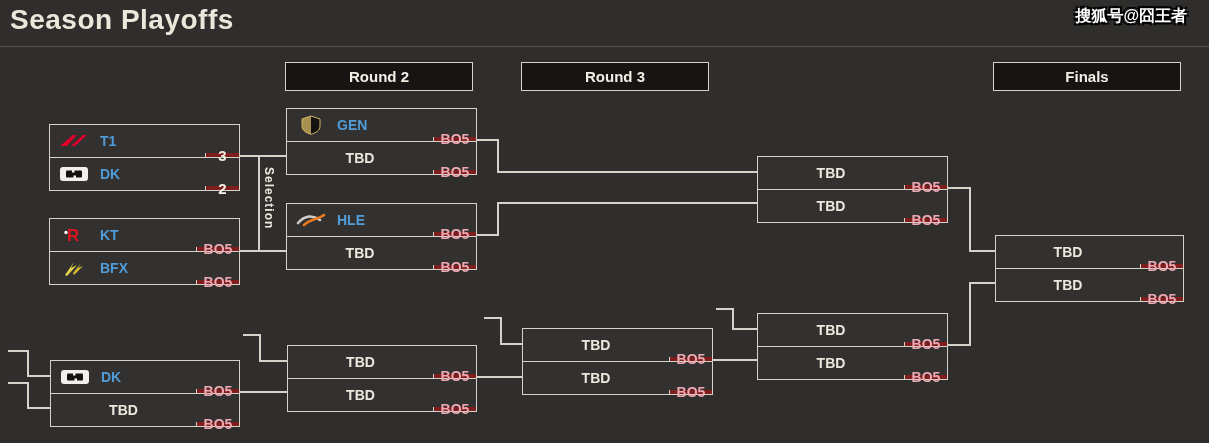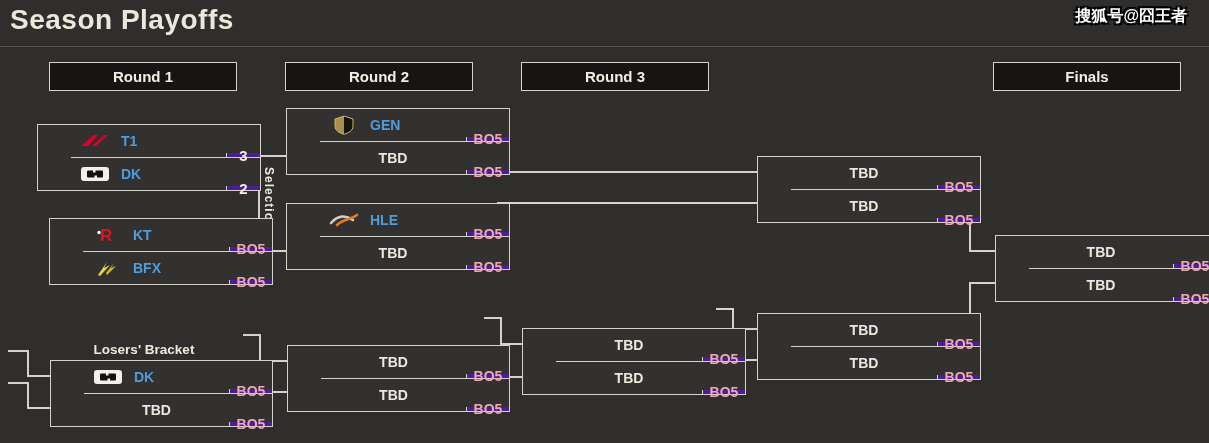--- a/index.html
+++ b/index.html
@@ -5,45 +5,44 @@
   html,body{margin:0;padding:0;background:#2f2e2c;}
   #stage{position:relative;width:1209px;height:443px;background:#2f2e2c;overflow:hidden;
          font-family:"Liberation Sans",sans-serif;}
   .title{position:absolute;left:10px;top:4px;font-size:28px;font-weight:bold;color:#eae7db;letter-spacing:.5px;}
   .watermark{position:absolute;right:22px;top:6px;font-size:16px;font-weight:bold;color:#ffffff;
     text-shadow:-2px -2px 0 #000,2px -2px 0 #000,-2px 2px 0 #000,2px 2px 0 #000,0 0 3px #000;}
   .hrule{position:absolute;left:0;top:46px;width:1209px;height:1px;background:#56534e;}
   .rhead{position:absolute;top:62px;width:188px;height:29px;box-sizing:border-box;
     background:#161513;border:1.5px solid #d5d2c9;color:#f1eee5;font-weight:bold;font-size:15px;
     display:flex;align-items:center;justify-content:center;}
-  .match{position:absolute;border:1.5px solid #d5d2c9;background:#333130;padding-left:33px;}
+  .match{position:absolute;border:1.5px solid #d5d2c9;background:#333130;}
   .team-row{display:flex;align-items:center;height:32px;}
   .team-row + .team-row{border-top:1.5px solid #d5d2c9;}
   .logo{width:32px;margin-left:8px;display:flex;align-items:center;justify-content:center;flex:0 0 32px;}
   .tname{flex:1;font-weight:bold;font-size:14px;color:#4f9cd8;margin-left:10px;white-space:nowrap;}
   .tname.tbd{color:#ebe8de;text-align:center;margin-left:0;}
-  .score{flex:0 0 42px;align-self:stretch;border-left:1.5px solid #d5d2c9;background:#4c1d95;
+  .score{flex:0 0 42px;align-self:stretch;border-left:1.5px solid #d5d2c9;background:#7f1d1d;
     display:flex;align-items:center;justify-content:center;font-weight:bold;margin-top:28px;}
   .score.bo5{color:#eda9b3;font-size:14px;}
   .score.num{color:#f2efe6;font-size:15px;flex:0 0 33px;}
   .line{position:absolute;background:#d5d2c9;}
   .blabel{position:absolute;font-size:13.5px;font-weight:bold;color:#ebe8de;text-align:center;white-space:nowrap;}
   .selection{position:absolute;left:262px;top:167px;writing-mode:vertical-rl;
     font-size:12px;font-weight:bold;color:#ebe8de;letter-spacing:1px;}
 </style>
 </head>
 <body>
 
 <div id="stage">
 
   <div class="title">Season Playoffs</div>
   <div class="watermark">搜狐号@囧王者</div>
   <div class="hrule"></div>
 
-  <div class="rhead" style="left:49px">Round 1</div>
   <div class="rhead" style="left:285px">Round 2</div>
   <div class="rhead" style="left:521px">Round 3</div>
   <div class="rhead" style="left:993px">Finals</div>
 
   <div class="line" style="left:238px;top:155px;width:48px;height:2px"></div>
   <div class="line" style="left:238px;top:250px;width:48px;height:2px"></div>
   <div class="line" style="left:258px;top:155px;width:2px;height:97px"></div>
   <div class="line" style="left:475px;top:139px;width:24px;height:2px"></div>
   <div class="line" style="left:497px;top:139px;width:2px;height:34px"></div>
   <div class="line" style="left:497px;top:171px;width:261px;height:2px"></div>
@@ -70,23 +69,22 @@
   <div class="line" style="left:259px;top:334px;width:2px;height:27px"></div>
   <div class="line" style="left:259px;top:360px;width:29px;height:2px"></div>
   <div class="line" style="left:484px;top:317px;width:18px;height:2px"></div>
   <div class="line" style="left:500px;top:317px;width:2px;height:27px"></div>
   <div class="line" style="left:500px;top:343px;width:23px;height:2px"></div>
   <div class="line" style="left:716px;top:308px;width:18px;height:2px"></div>
   <div class="line" style="left:732px;top:308px;width:2px;height:21px"></div>
   <div class="line" style="left:732px;top:328px;width:27px;height:2px"></div>
 
   <div class="selection">Selection</div>
-  <div class="blabel" style="left:50px;top:342px;width:188px">Losers' Bracket</div>
-
-  <div class="match" style="left:37px;top:124px;width:189px">
+
+  <div class="match" style="left:49px;top:124px;width:189px">
     <div class="team-row">
       <span class="logo">
         <svg width="30" height="18" viewBox="0 0 30 18">
             <path d="M1 14 L14 3 L18 3 L8 14 Z" fill="#e0002b"></path>
             <path d="M12 14 L24 3 L28 3 L16 14 Z" fill="#e0002b"></path>
           </svg>
       </span>
       <span class="tname">T1</span>
       <span class="score num">3</span>
     </div>

